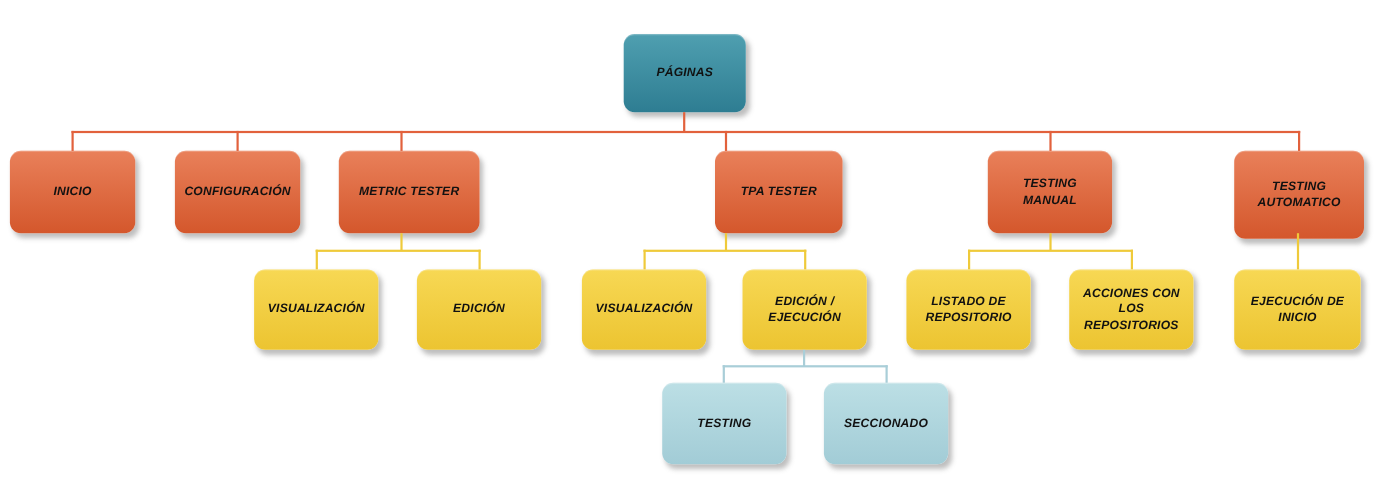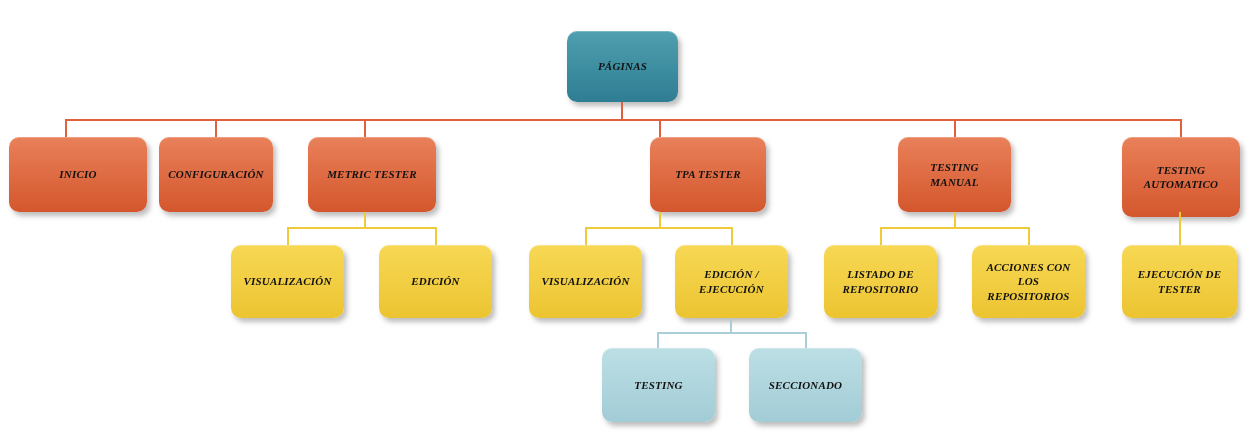--- a/index.html
+++ b/index.html
@@ -5,21 +5,21 @@
   html, body {
     margin: 0;
     padding: 0;
     background: #ffffff;
   }
   #canvas {
     position: relative;
     width: 1252px;
     height: 440px;
     background: var(--canvas-bg, #ffffff);
-    font-family: Liberation Serif, serif;
+    font-family: Liberation Sans, sans-serif;
     overflow: hidden;
   }
   .node {
     position: absolute;
     border-radius: 10px;
     display: flex;
     align-items: center;
     justify-content: center;
     text-align: center;
     padding: 4px 7px;
@@ -52,21 +52,21 @@
 
   <div class="line c2" style="left:621px; top:102px; width:2px; height:18px;"></div>
   <div class="line c2" style="left:65px;  top:119px; width:1117px; height:2px;"></div>
   <div class="line c2" style="left:65px;   top:119px; width:2px; height:19px;"></div>
   <div class="line c2" style="left:215px;  top:119px; width:2px; height:19px;"></div>
   <div class="line c2" style="left:364px;  top:119px; width:2px; height:19px;"></div>
   <div class="line c2" style="left:659px;  top:119px; width:2px; height:19px;"></div>
   <div class="line c2" style="left:954px;  top:119px; width:2px; height:19px;"></div>
   <div class="line c2" style="left:1180px; top:119px; width:2px; height:19px;"></div>
 
-  <div class="node lvl-2" style="left:9px;    top:137px; width:138px; height:75px;">INICIO</div>
+  <div class="node lvl-2" style="left:9px;    top:137px; width:114px; height:75px;">INICIO</div>
   <div class="node lvl-2" style="left:159px;  top:137px; width:114px; height:75px;">CONFIGURACIÓN</div>
   <div class="node lvl-2" style="left:308px;  top:137px; width:128px; height:75px;">METRIC TESTER</div>
   <div class="node lvl-2" style="left:602px;  top:137px; width:116px; height:75px;margin-left:48px;">TPA TESTER</div>
   <div class="node lvl-2" style="left:898px;  top:137px; width:113px; height:75px;">TESTING MANUAL</div>
   <div class="node lvl-2" style="left:1122px; top:137px; width:118px; height:80px;">TESTING AUTOMATICO</div>
 
   <div class="line c3" style="left:364px; top:212px; width:2px; height:16px;"></div>
   <div class="line c3" style="left:287px; top:227px; width:150px; height:2px;"></div>
   <div class="line c3" style="left:287px; top:227px; width:2px; height:18px;"></div>
   <div class="line c3" style="left:435px; top:227px; width:2px; height:18px;"></div>
@@ -82,21 +82,21 @@
   <div class="line c3" style="left:1028px; top:227px; width:2px; height:18px;"></div>
 
   <div class="line c3" style="left:1179px; top:212px; width:2px; height:33px;"></div>
 
   <div class="node lvl-3" style="left:231px;  top:245px; width:113px; height:73px;">VISUALIZACIÓN</div>
   <div class="node lvl-3" style="left:379px;  top:245px; width:113px; height:73px;">EDICIÓN</div>
   <div class="node lvl-3" style="left:529px;  top:245px; width:113px; height:73px;">VISUALIZACIÓN</div>
   <div class="node lvl-3" style="left:675px;  top:245px; width:113px; height:73px;">EDICIÓN / EJECUCIÓN</div>
   <div class="node lvl-3" style="left:824px;  top:245px; width:113px; height:73px;">LISTADO DE REPOSITORIO</div>
   <div class="node lvl-3" style="left:972px;  top:245px; width:113px; height:73px;">ACCIONES CON LOS REPOSITORIOS</div>
-  <div class="node lvl-3" style="left:1122px; top:245px; width:115px; height:73px;">EJECUCIÓN DE TESTER</div>
+  <div class="node lvl-3" style="left:1122px; top:245px; width:115px; height:73px;">EJECUCIÓN DE INICIO</div>
 
   <div class="line c4" style="left:730px; top:318px; width:2px; height:15px;"></div>
   <div class="line c4" style="left:657px; top:332px; width:150px; height:2px;"></div>
   <div class="line c4" style="left:657px; top:332px; width:2px; height:16px;"></div>
   <div class="line c4" style="left:805px; top:332px; width:2px; height:16px;"></div>
 
   <div class="node lvl-4" style="left:602px; top:348px; width:113px; height:74px;">TESTING</div>
   <div class="node lvl-4" style="left:749px; top:348px; width:113px; height:74px;">SECCIONADO</div>
 
 </div>

